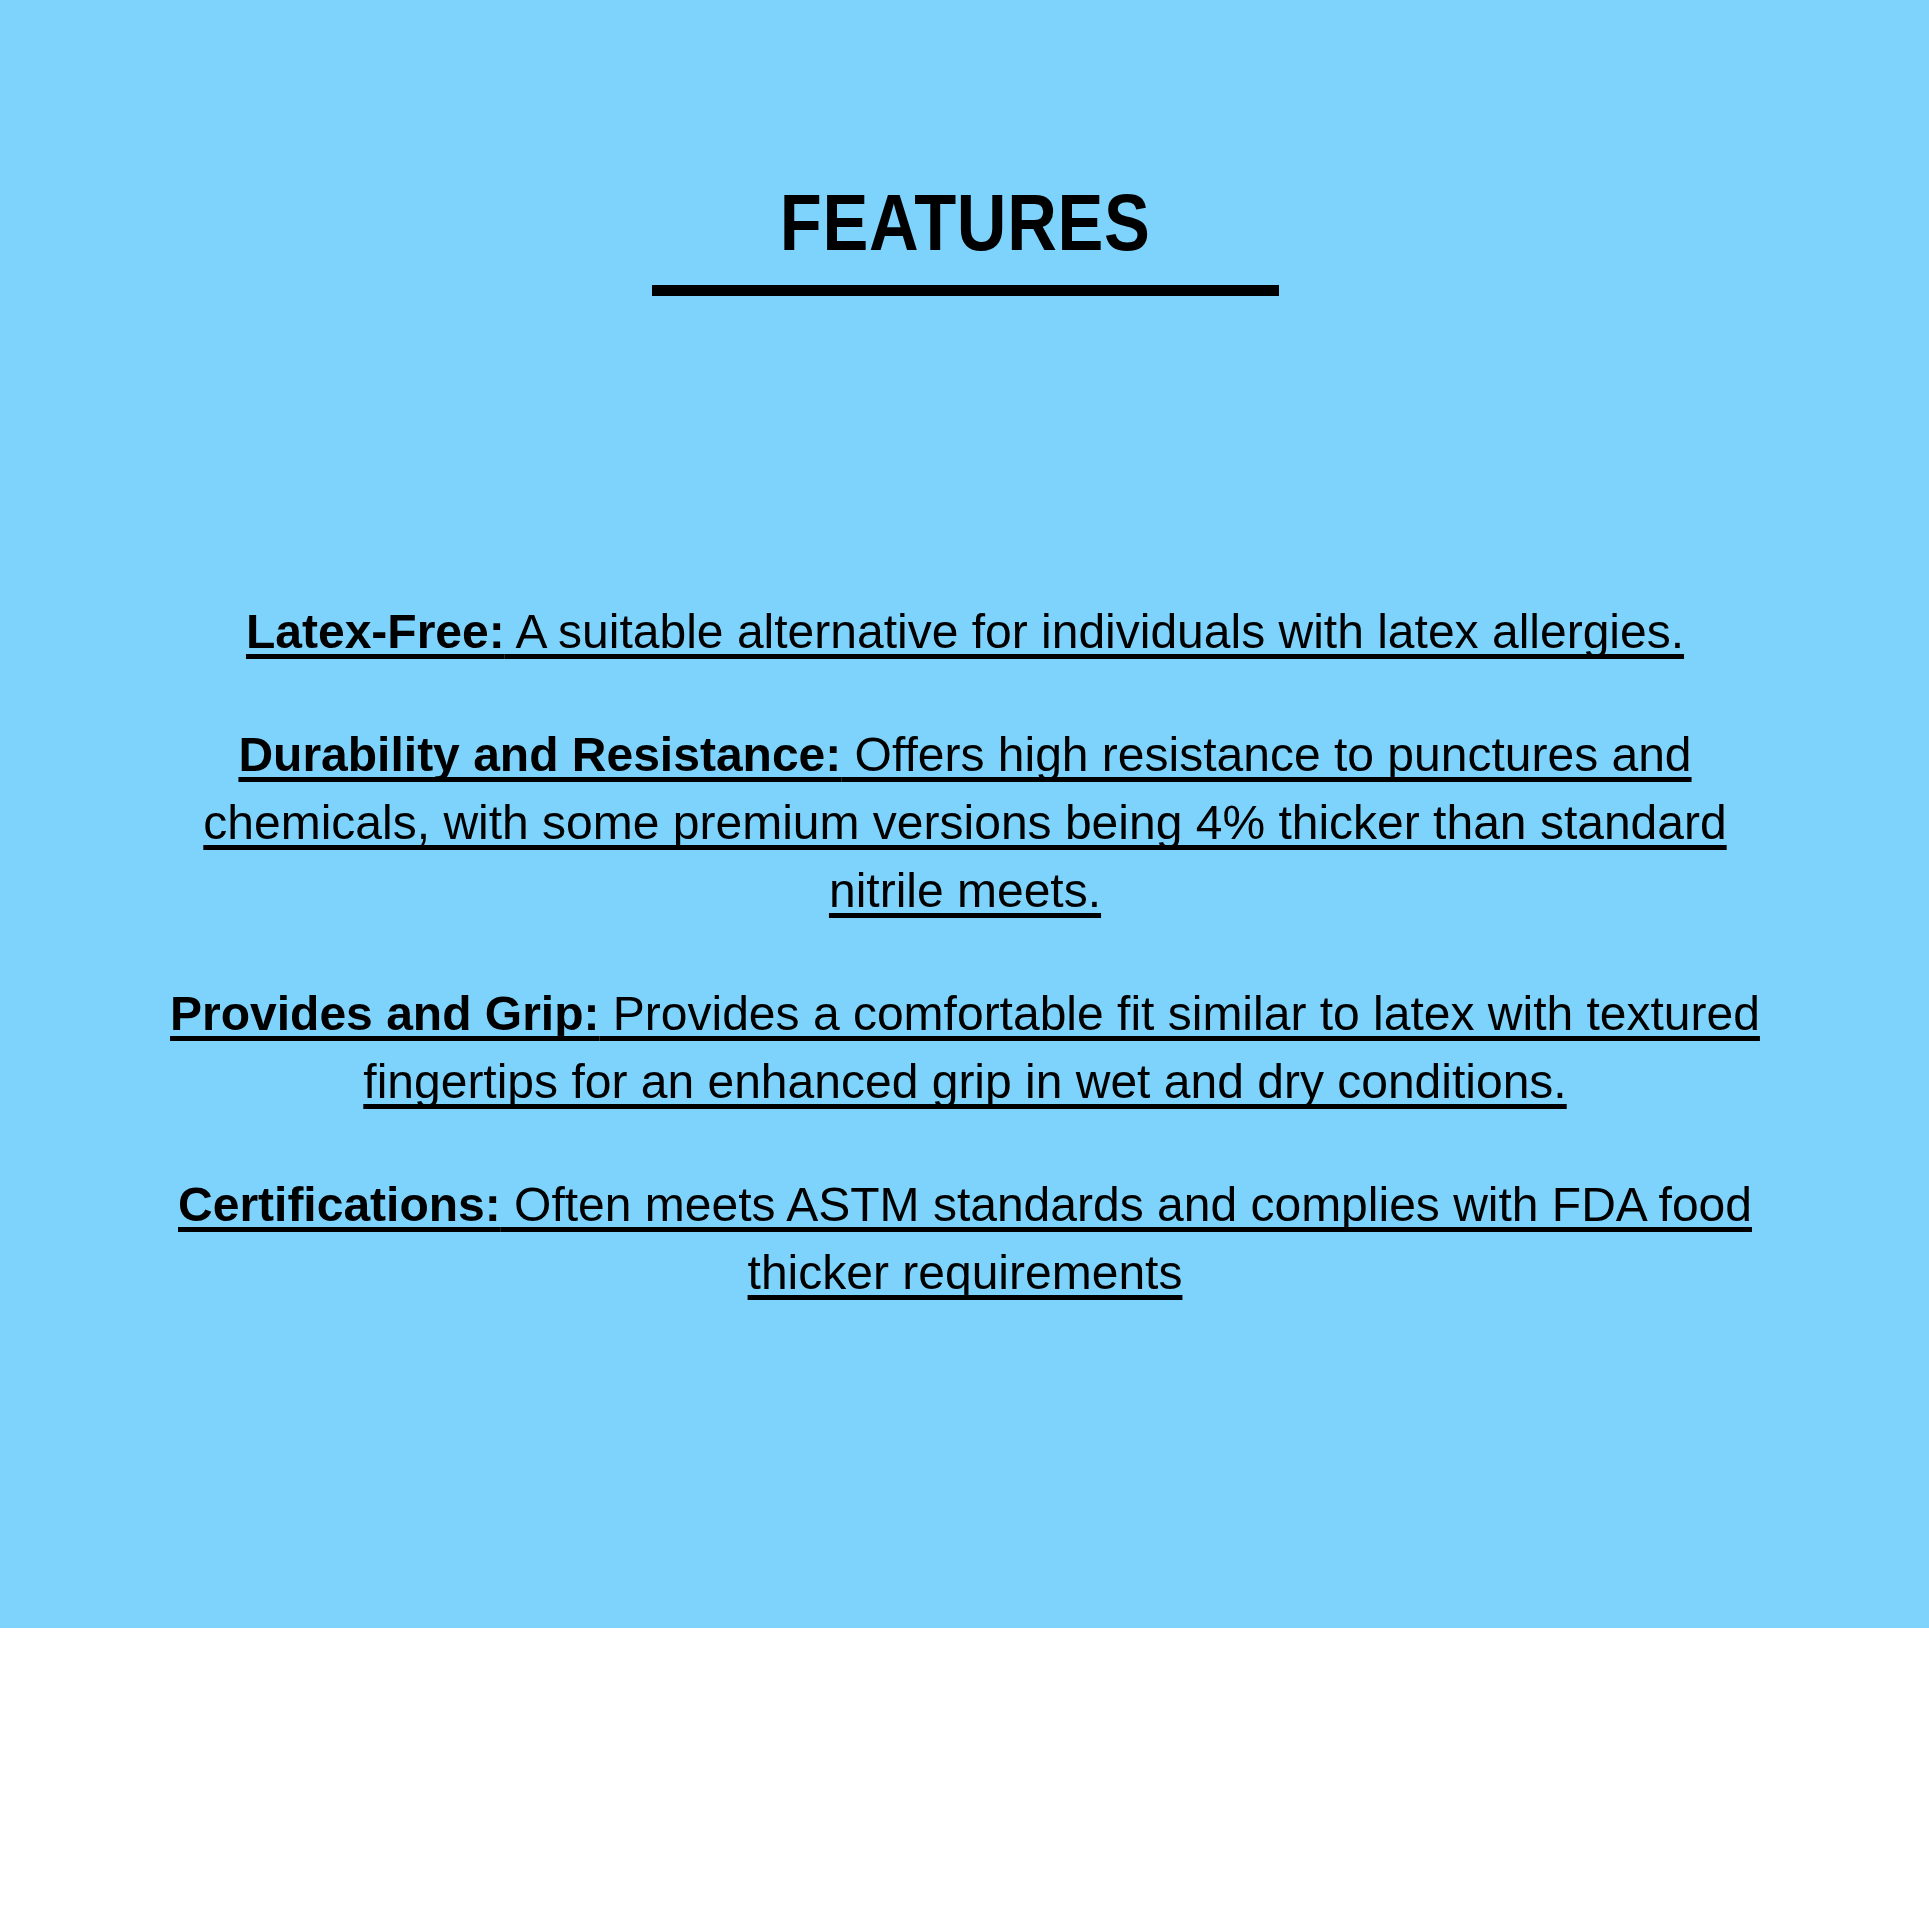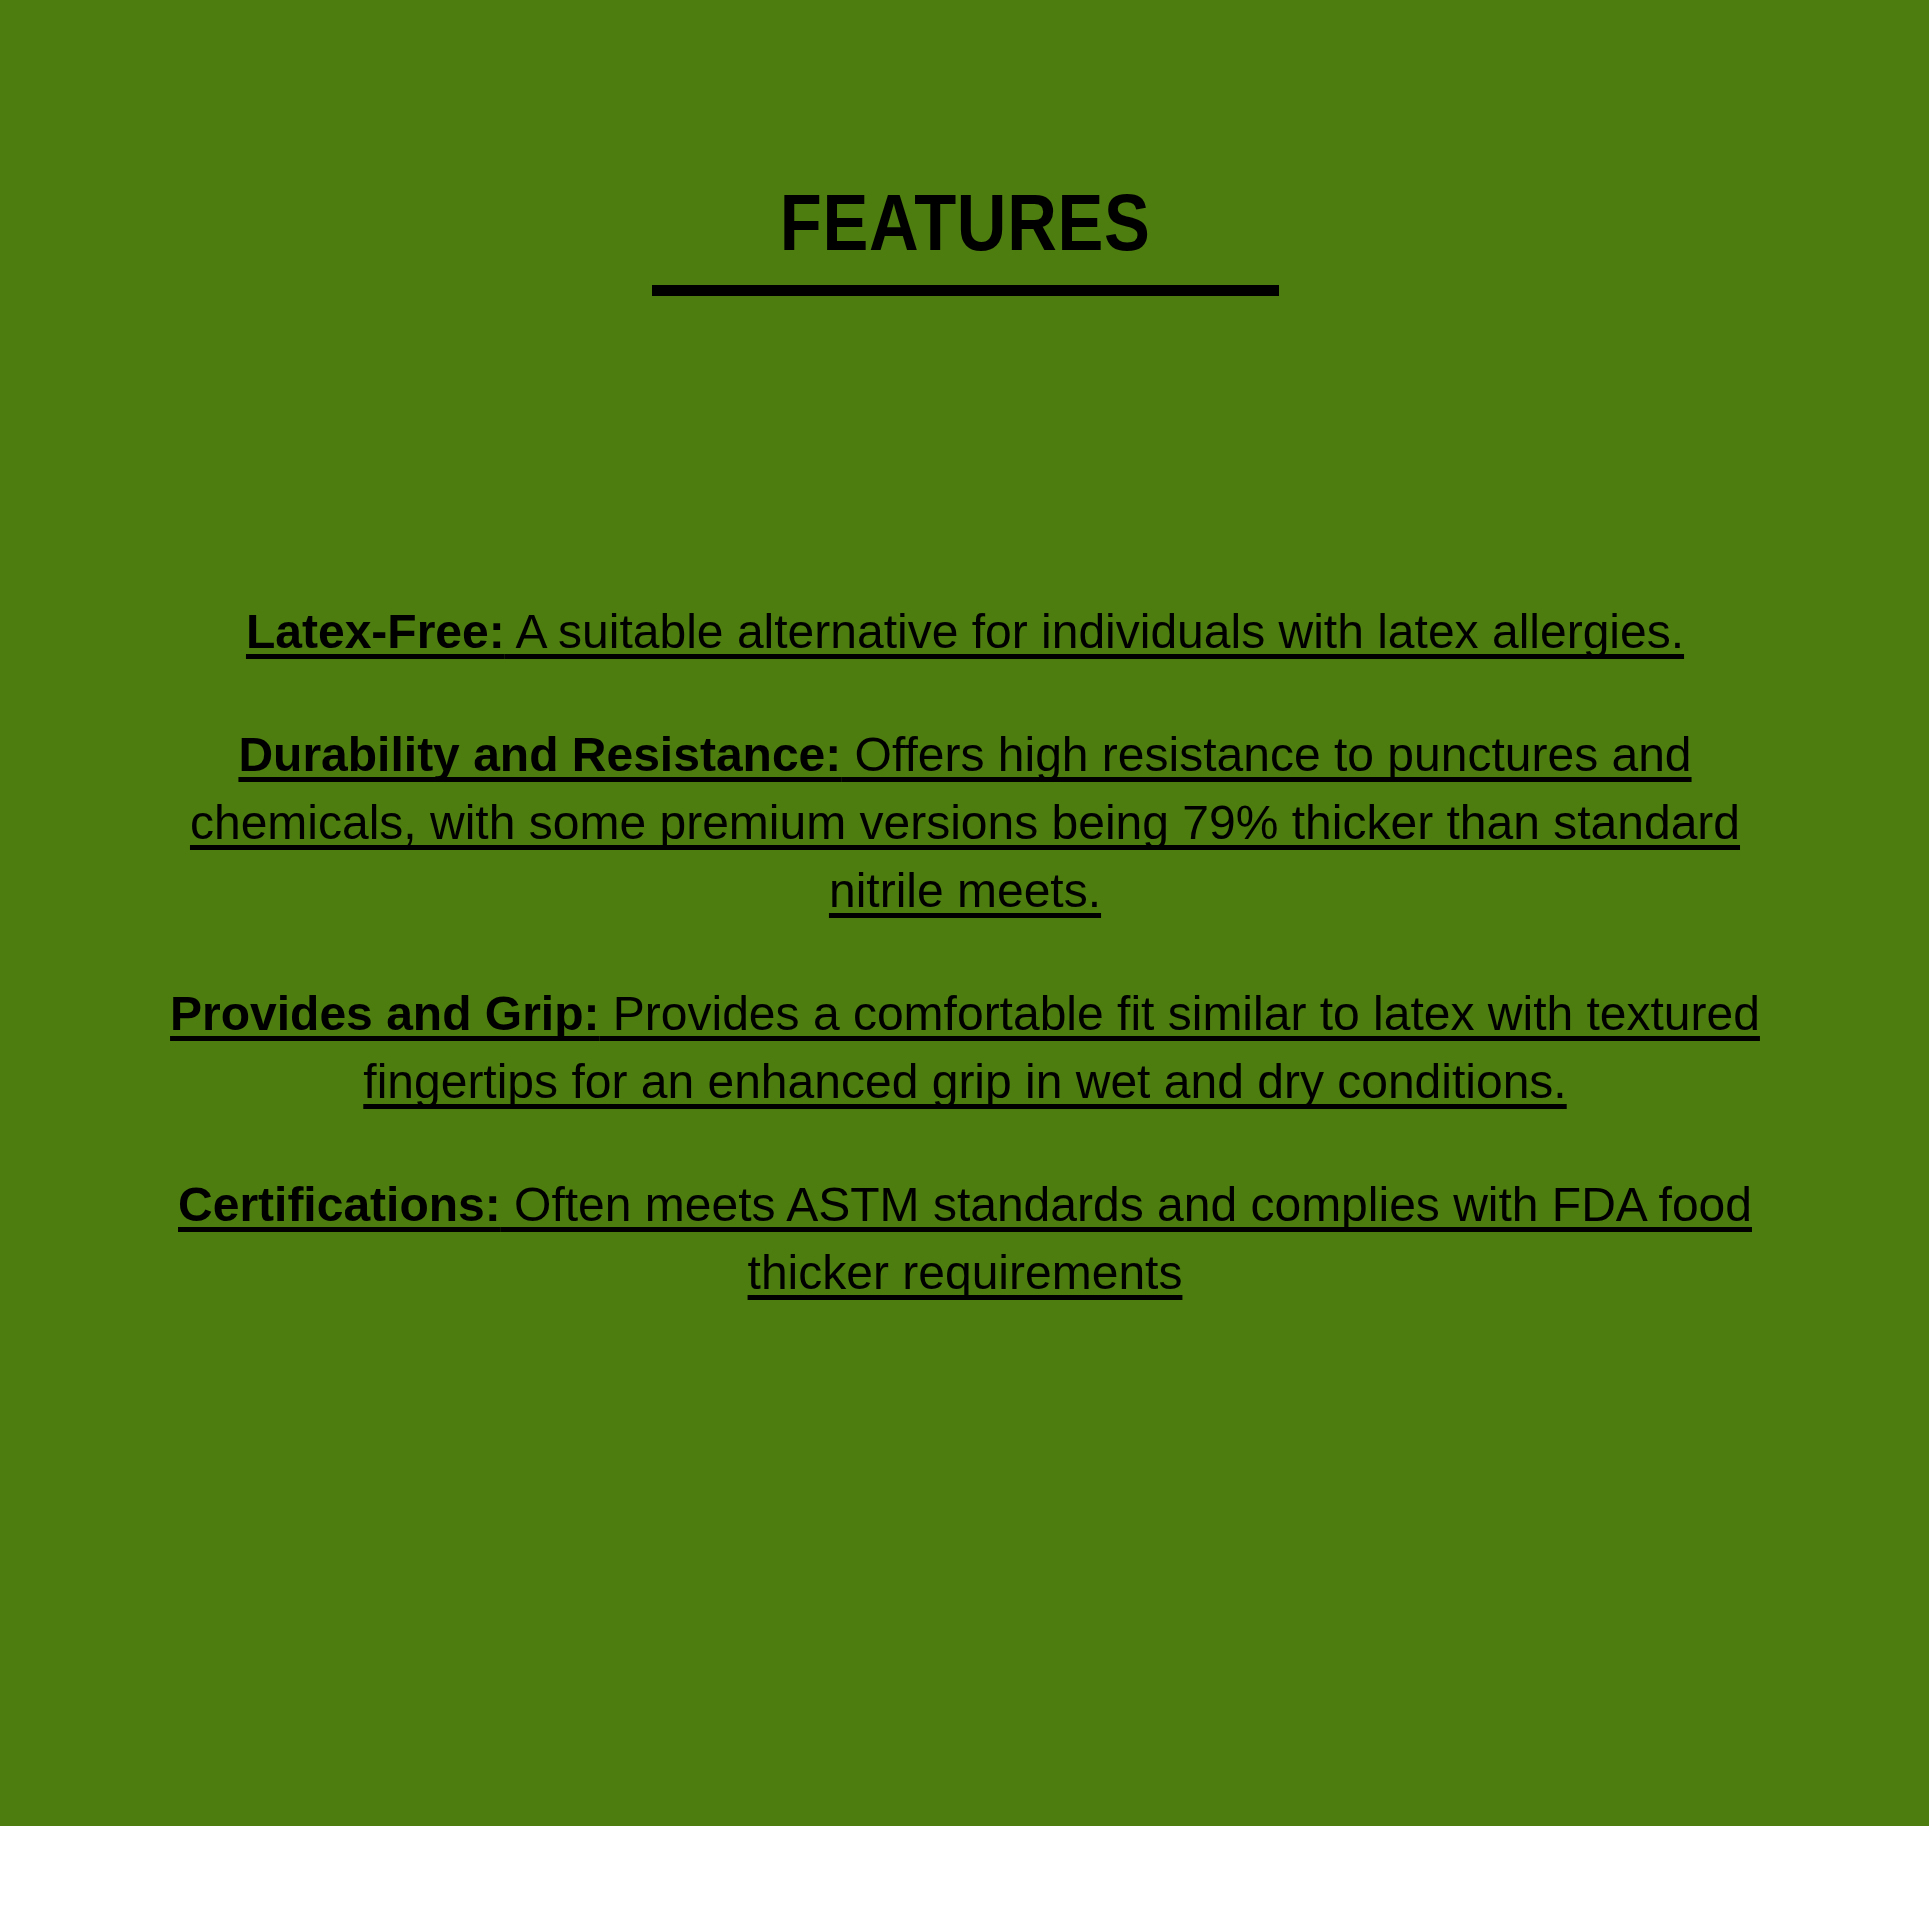--- a/index.html
+++ b/index.html
@@ -6,22 +6,22 @@
   body {
     width: 1930px;
     height: 1930px;
     background: #ffffff;
     color: #000000;
     font-family: "Liberation Sans", sans-serif;
   }
   .page {
     position: relative;
     width: 1930px;
-    height: 1826px;
-    background: #4d7c0f;
+    height: 1628px;
+    background: #7dd3fc;
     overflow: hidden;
   }
   .title-wrap {
     margin: 0;
     padding-top: 181px;
     text-align: center;
     font-size: 79px;
     line-height: 83px;
     font-weight: bold;
   }
@@ -62,21 +62,21 @@
 
 <div class="page">
   <h1 class="title-wrap"><span class="title-text">FEATURES</span></h1>
   <div class="title-bar"></div>
   <div class="content">
       <p class="feature">
         <span class="line"><strong>Latex-Free:</strong> A suitable alternative for individuals with latex allergies.</span>
       </p>
       <p class="feature">
         <span class="line"><strong>Durability and Resistance:</strong> Offers high resistance to punctures and</span>
-        <span class="line">chemicals, with some premium versions being 79% thicker than standard</span>
+        <span class="line">chemicals, with some premium versions being 4% thicker than standard</span>
         <span class="line">nitrile meets.</span>
       </p>
       <p class="feature">
         <span class="line"><strong>Provides and Grip:</strong> Provides a comfortable fit similar to latex with textured</span>
         <span class="line">fingertips for an enhanced grip in wet and dry conditions.</span>
       </p>
       <p class="feature">
         <span class="line"><strong>Certifications:</strong> Often meets ASTM standards and complies with FDA food</span>
         <span class="line">thicker requirements</span>
       </p>

